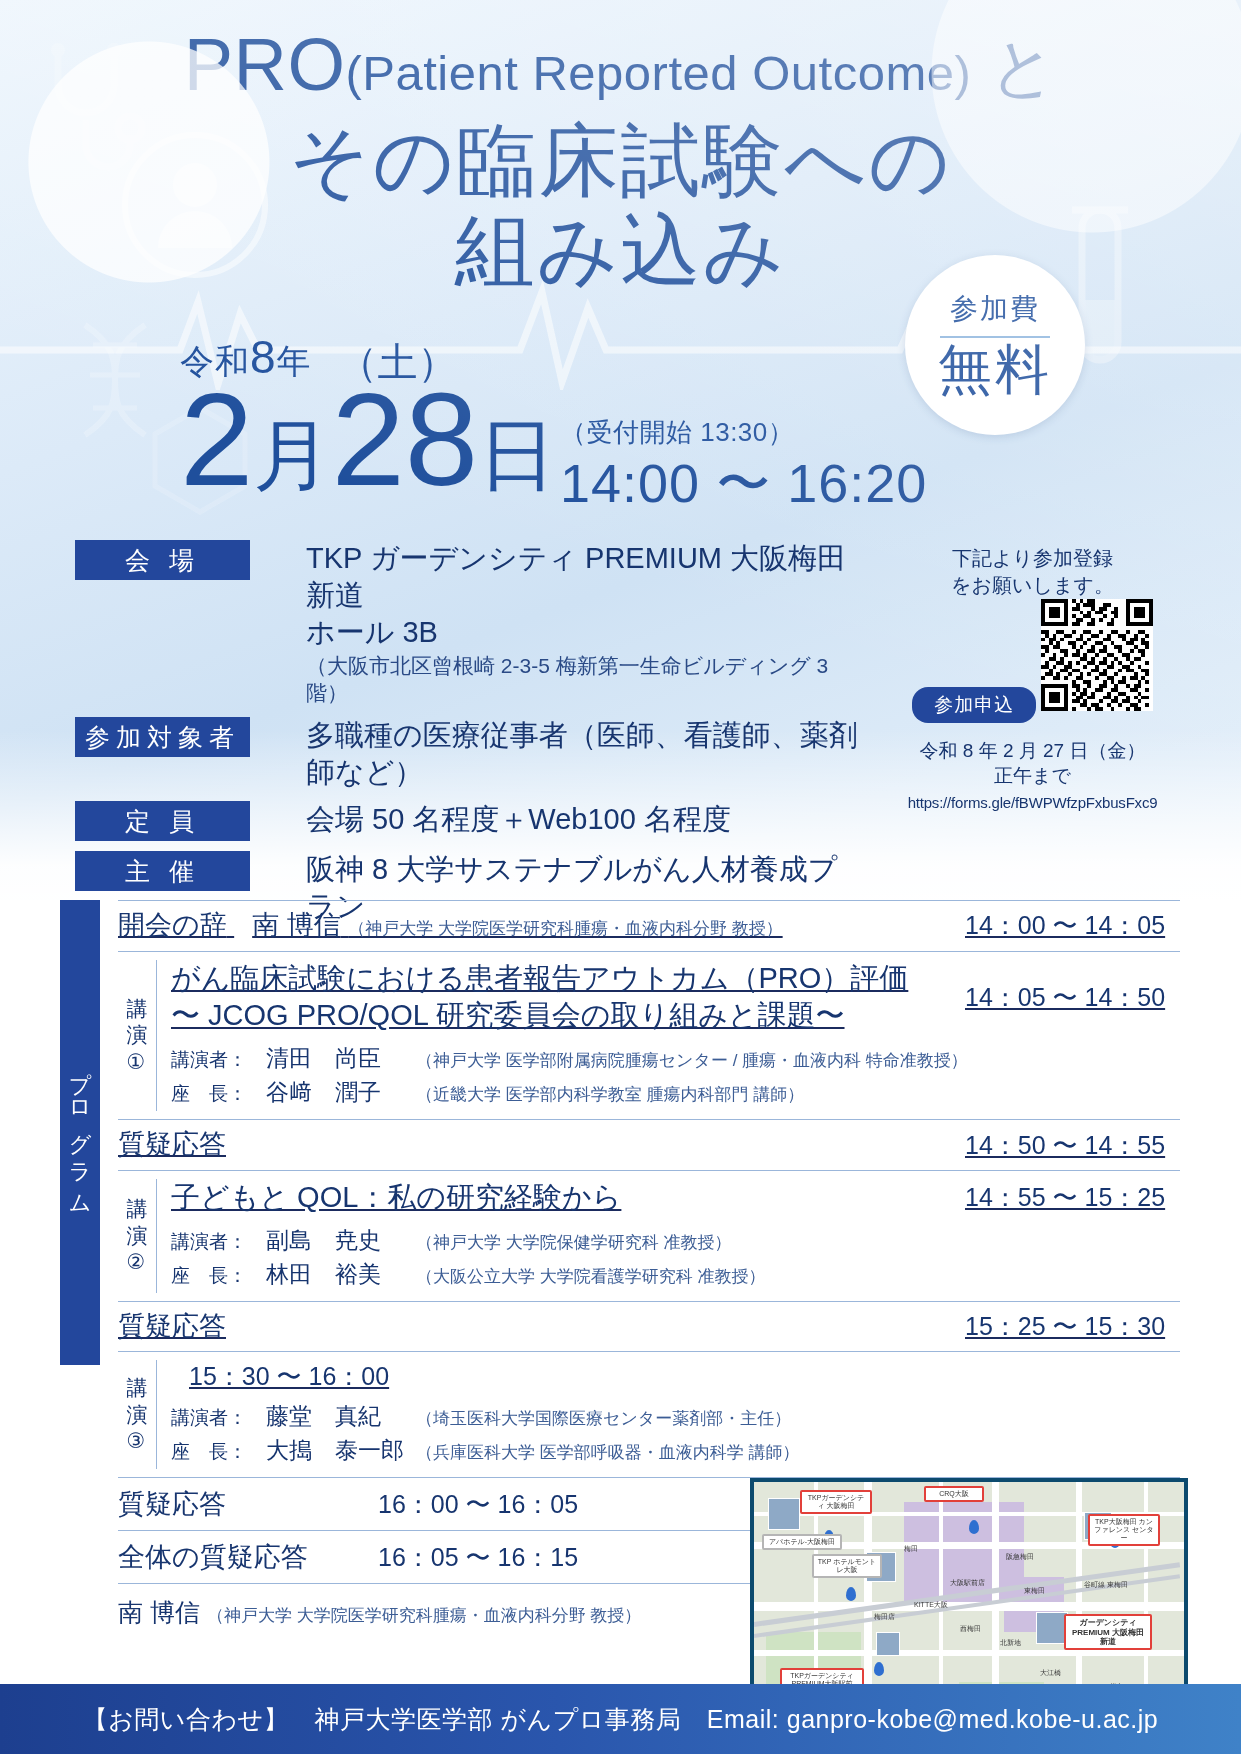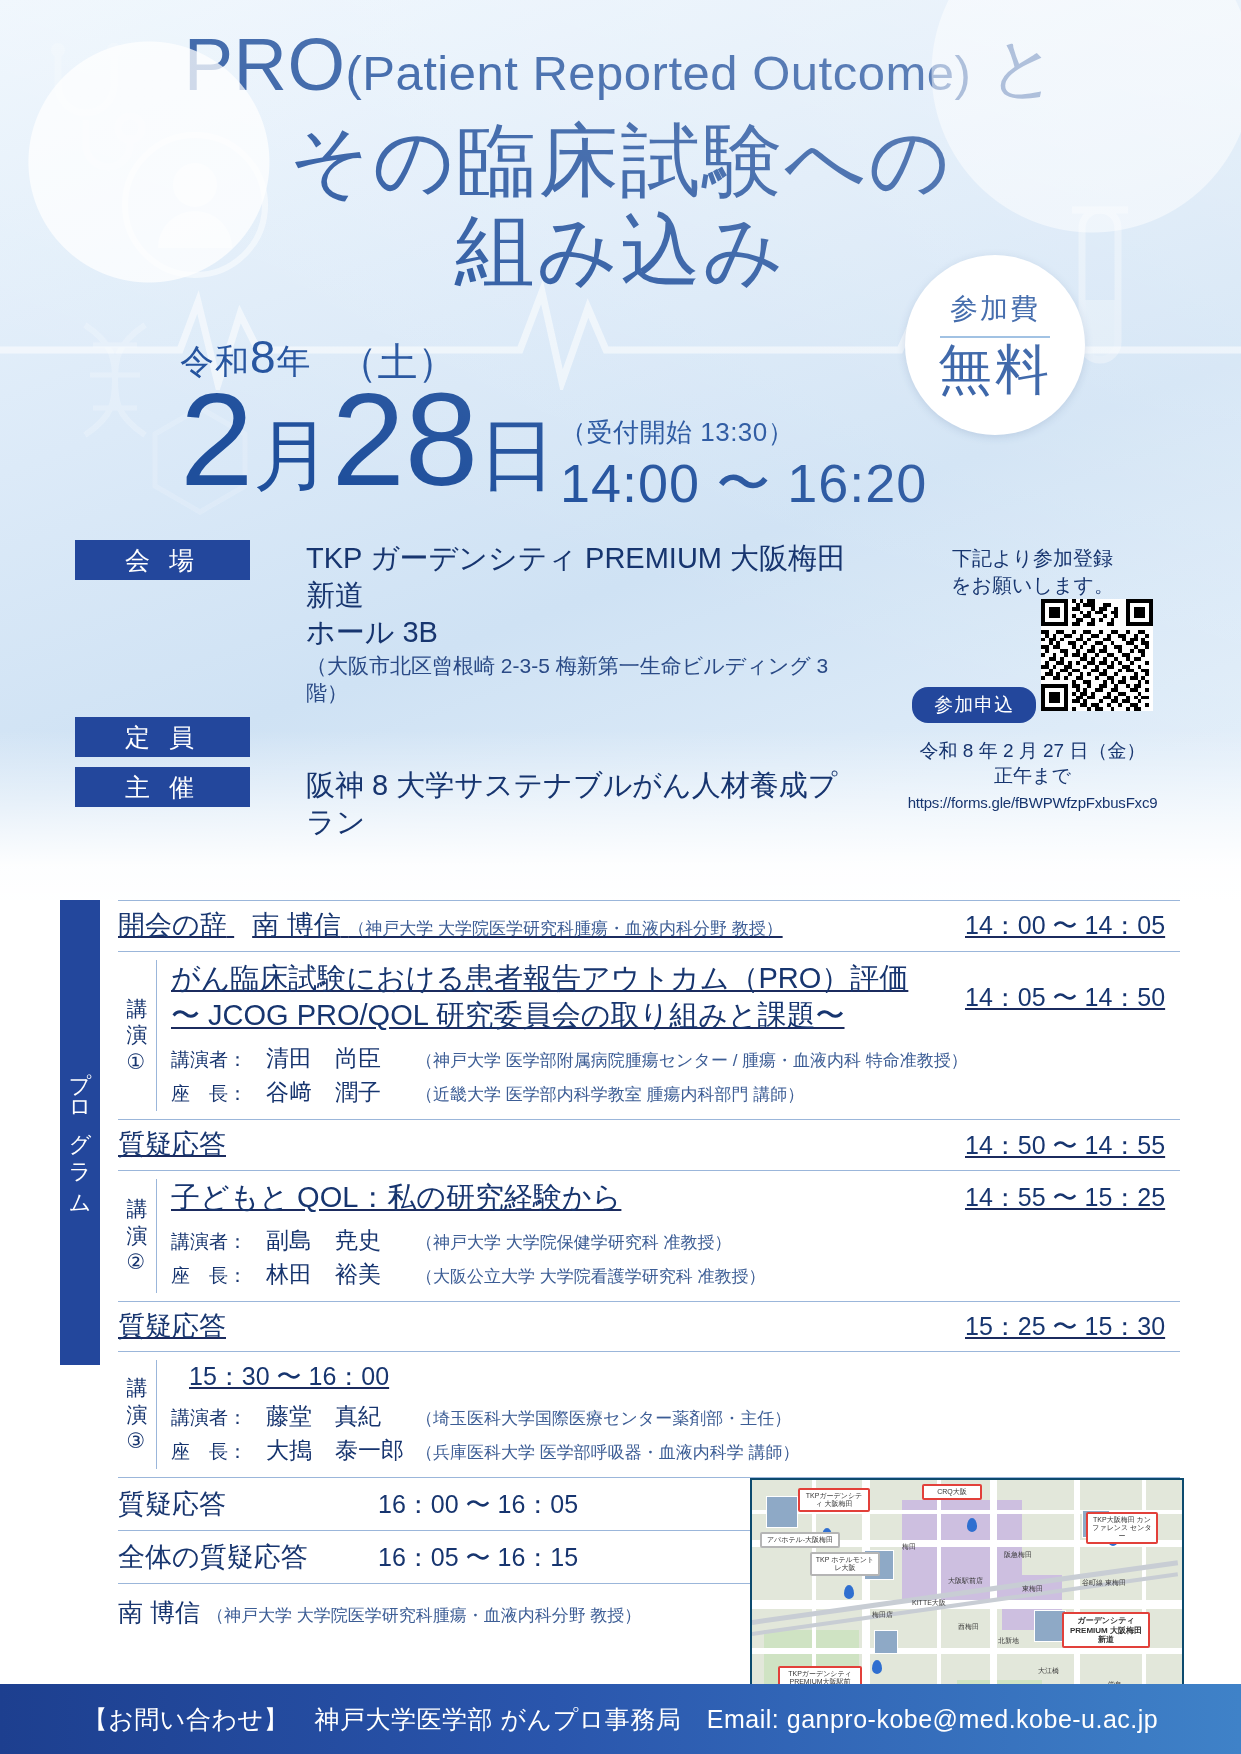--- a/index.html
+++ b/index.html
@@ -128,21 +128,21 @@
   .two-col .right{width:430px;min-width:430px;}
 
   .small-row{display:flex;align-items:baseline;}
   .small-row .s-title{font-size:27px;color:#17356f;min-width:260px;}
   .small-row .s-time{font-size:25px;color:#17356f;}
   .closing-sub{font-size:25px;color:#17356f;margin-top:4px;}
   .closing-sub .aff{font-size:17px;color:#3c5d95;}
 
   
   .map{
-    width:430px;height:235px;position:relative;overflow:hidden;border:2px solid #0c4a6e;
+    width:430px;height:235px;position:relative;overflow:hidden;border:4px solid #0c4a6e;
     background:#0ea5e9;
   }
   .map .road{position:absolute;background:#ffffff;}
   .map .rail{position:absolute;background:#c8cdd4;}
   .map .blk{position:absolute;background:#e2e7da;}
   .map .park{position:absolute;background:#cfe3c3;}
   .map .purple{position:absolute;background:#cdbfe0;}
   .map .pin{
     position:absolute;background:#fff;border:2px solid #e2403a;font-size:7px;color:#333;
     padding:2px 3px;line-height:1.15;text-align:center;border-radius:2px;
@@ -238,23 +238,28 @@
 
   <div class="info-row">
     <div class="info-key">会 場</div>
     <div class="info-val">
       <span class="l2">TKP ガーデンシティ PREMIUM 大阪梅田新道</span>
       <span class="l2">ホール 3B</span>
       <span class="sub">（大阪市北区曾根崎 2-3-5 梅新第一生命ビルディング 3 階）</span>
     </div>
   </div>
 
+  <div class="info-row">
+    <div class="info-key">参加対象者</div>
+    <div class="info-val">多職種の医療従事者（医師、看護師、薬剤師など）</div>
+  </div>
 
   <div class="info-row">
     <div class="info-key">定 員</div>
+    <div class="info-val">会場 50 名程度＋Web100 名程度</div>
   </div>
 
   <div class="info-row">
     <div class="info-key">主 催</div>
     <div class="info-val">阪神 8 大学サステナブルがん人材養成プラン</div>
   </div>
 </div>
 
 <div class="qr-panel">
   <div class="qr-text" style="white-space:pre-line;">下記より参加登録

